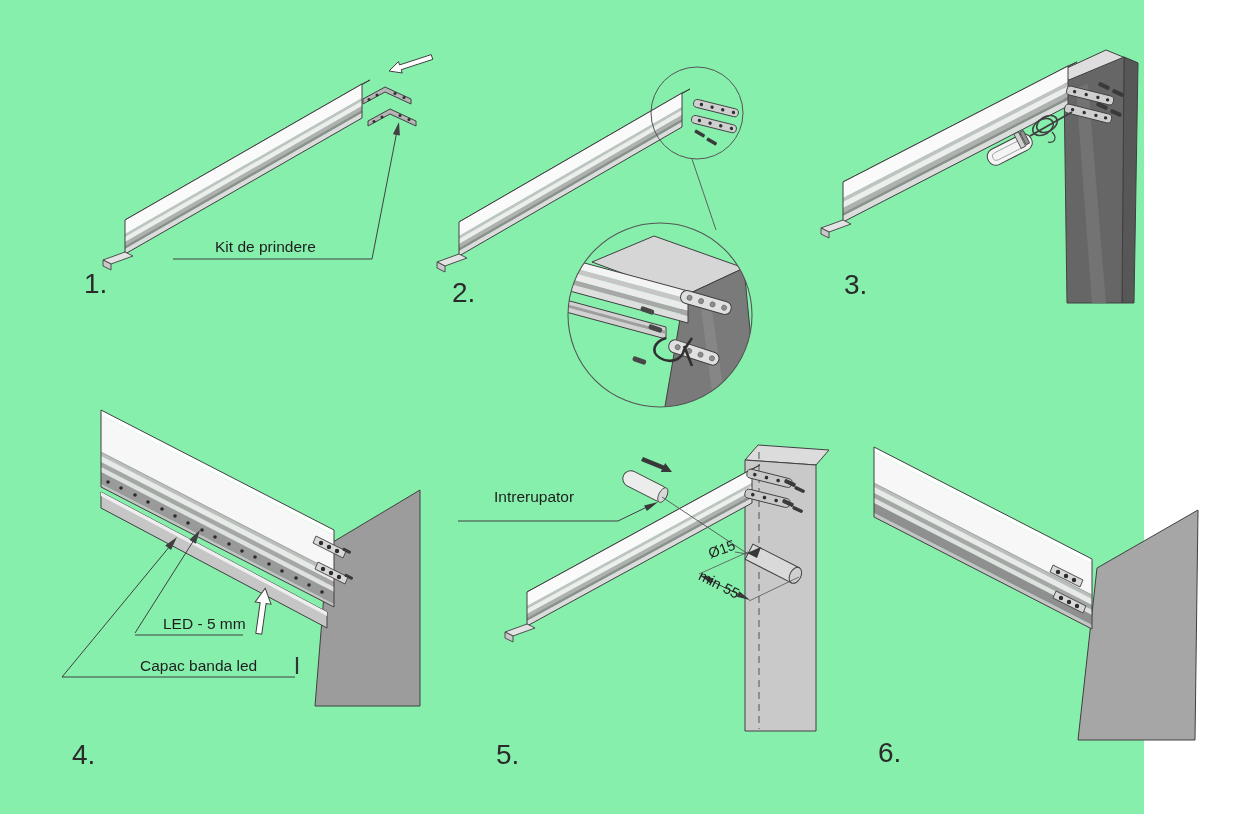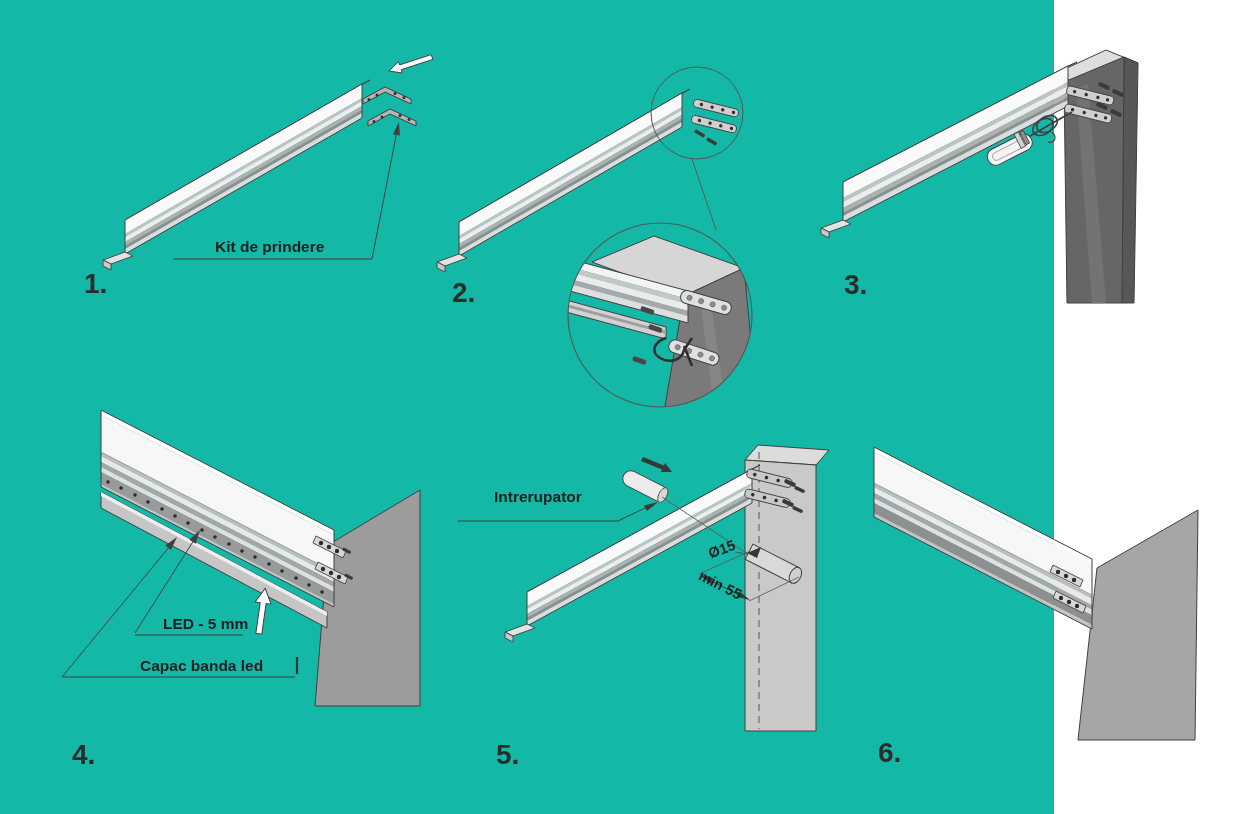--- a/index.html
+++ b/index.html
@@ -1,17 +1,17 @@
 <!DOCTYPE html>
 <html><head>
 <meta charset="utf-8">
 <style>
   html,body{margin:0;padding:0;background:#ffffff;}
   body{width:1238px;height:814px;overflow:hidden;font-family:"Liberation Sans",sans-serif;}
-  #stage{position:relative;width:1054px;height:814px;background:#14b8a6;font-weight:bold;}
+  #stage{position:relative;width:1144px;height:814px;background:#86efac;}
   svg{position:absolute;left:0;top:0;}
   .lbl{font-family:"Liberation Sans",sans-serif;font-size:15.5px;fill:#1e1e1e;}
   .dim{font-family:"Liberation Sans",sans-serif;font-size:14.5px;fill:#1e1e1e;}
   .stepnum{font-family:"Liberation Sans",sans-serif;font-size:28px;fill:#2b2b2b;}
   .ln{stroke:#404040;stroke-width:1;fill:none;}
   .thin{stroke:#555555;stroke-width:0.9;fill:none;}
   polygon,rect,ellipse,circle{shape-rendering:geometricPrecision;}
 </style>
 </head>
 <body>

